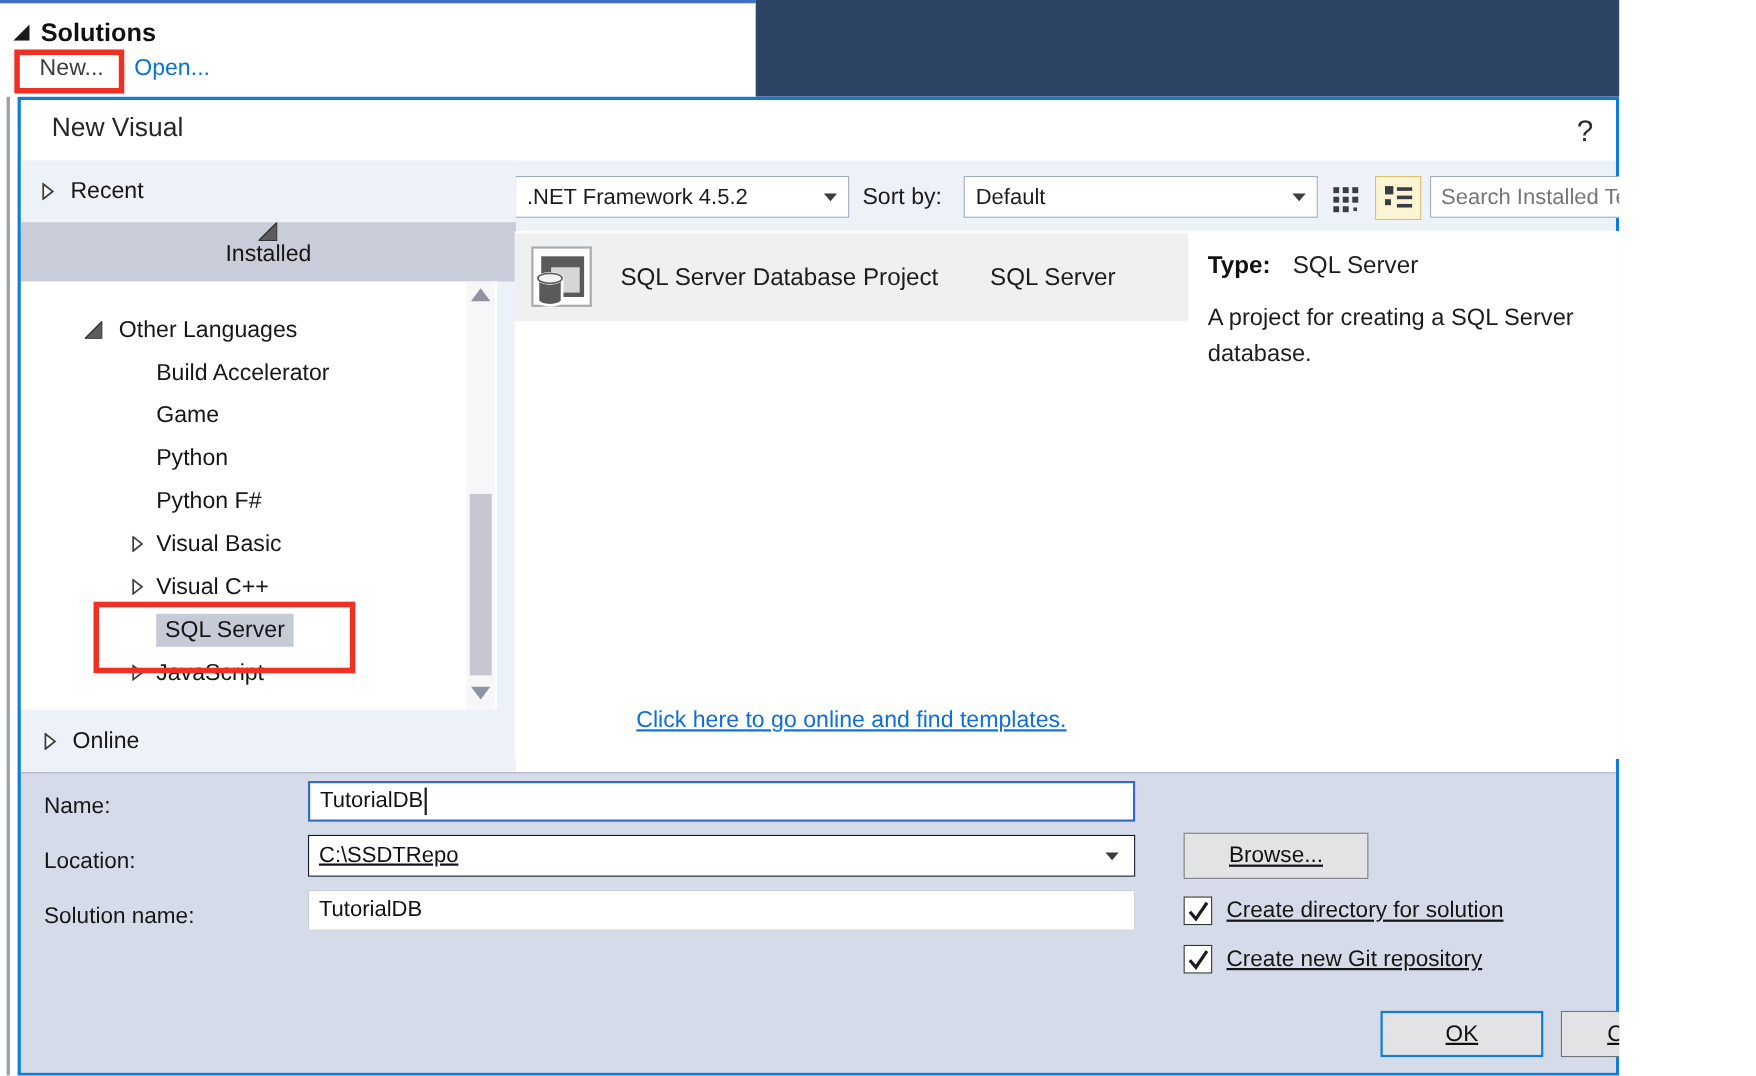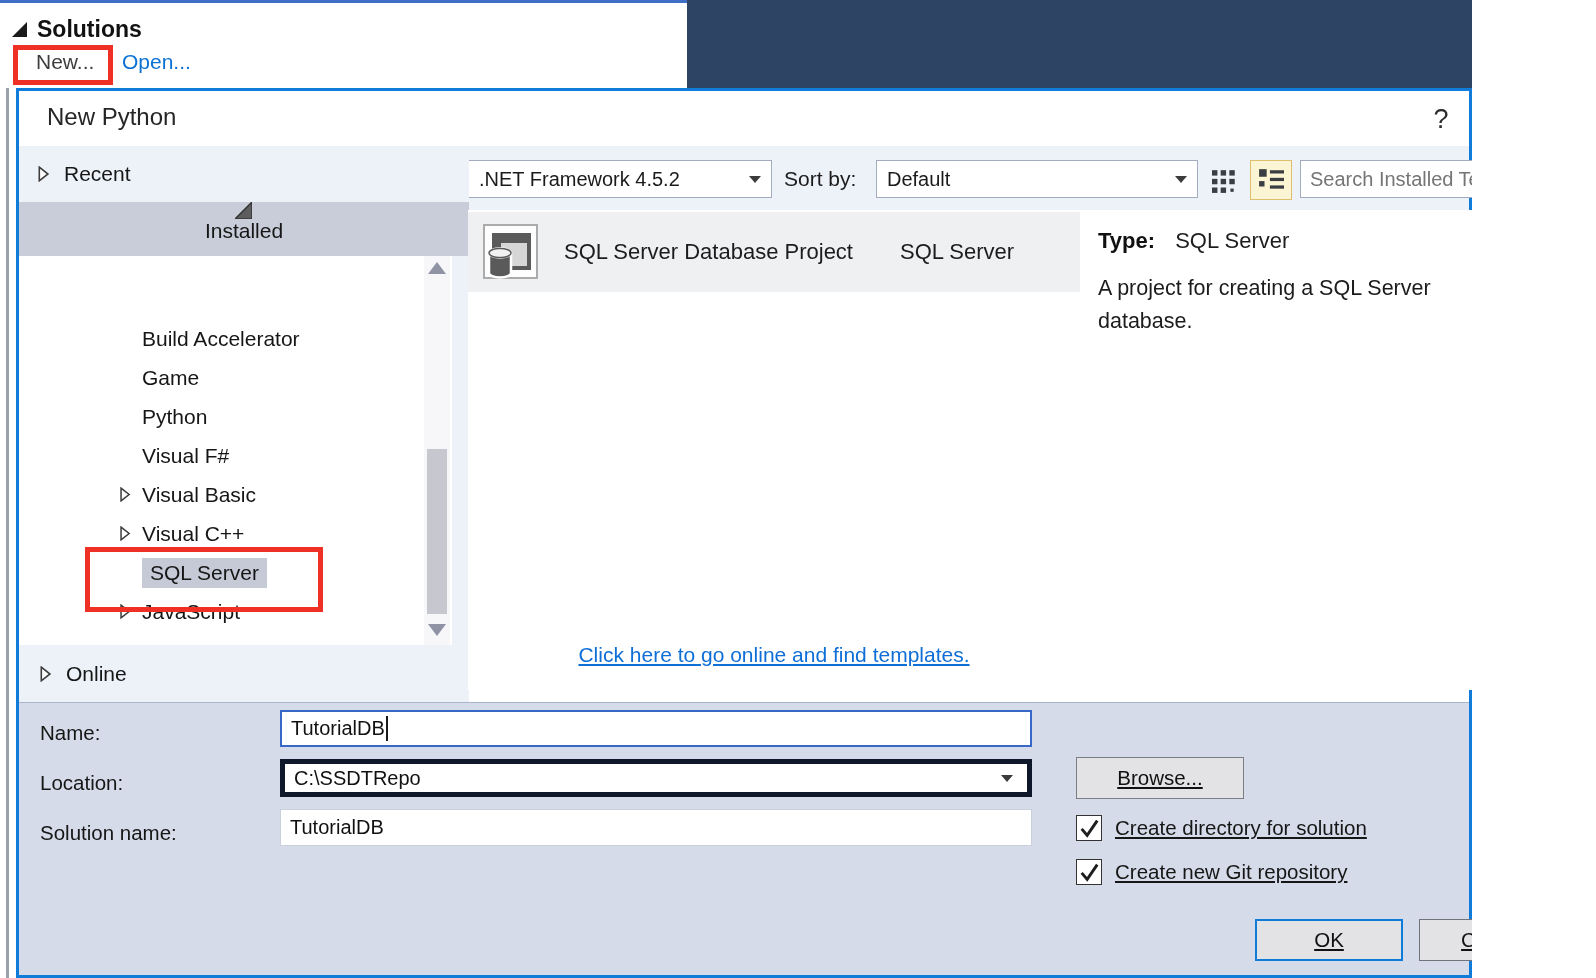--- a/index.html
+++ b/index.html
@@ -64,21 +64,21 @@
   .type-row{position:absolute;left:18px;top:18px;font-size:22px;}
   .type-label{font-weight:bold;color:#111;}
   .type-value{margin-left:14px;}
   .type-desc{position:absolute;left:18px;top:62px;width:372px;font-size:21.5px;line-height:33px;color:#1c1c1c;}
   
   .footer{position:absolute;left:0;right:0;top:611px;bottom:0;background:#d5dbe8;border-top:1px solid #aab4ca;box-sizing:border-box;}
   .f-label{position:absolute;left:21px;font-size:20.5px;color:#161616;}
   .lbl-name{top:18px;}.lbl-loc{top:68px;}.lbl-sol{top:118px;}
   .field{position:absolute;left:261px;width:752px;background:#fff;box-sizing:border-box;display:flex;align-items:center;font-size:20px;color:#111;}
   .fld-name{top:7px;height:37px;border:2px solid #3668c8;padding-left:9px;}
-  .fld-loc{top:56px;height:38px;border:5px solid #0f172a;padding-left:9px;}
+  .fld-loc{top:56px;height:38px;border:1px solid #0f172a;padding-left:9px;text-decoration:underline;}
   .fld-sol{top:106px;height:37px;border:1px solid #c9cfdd;padding-left:9px;}
   .caret{display:inline-block;width:2px;height:25px;background:#1a1a1a;margin-left:1px;}
   .fld-loc .dd-arrow{position:absolute;right:4px;}
   .btn{position:absolute;background:#e3e3e5;box-sizing:border-box;display:flex;align-items:center;justify-content:center;font-size:20.5px;color:#111;text-decoration:underline;}
   .btn-browse{left:1057px;top:54px;width:168px;height:42px;border:1px solid #7a7e85;}
   .btn-ok{left:1236px;top:216px;width:148px;height:42px;border:2px solid #0f7cd9;}
   .btn-cancel{left:1400px;top:216px;width:148px;height:42px;border:1px solid #70757c;}
   .cb-row{position:absolute;left:1057px;display:flex;align-items:center;gap:13px;}
   .cb1{top:112px;}.cb2{top:156px;}
   .checkbox{width:26px;height:26px;background:#fff;border:1px solid #333;box-sizing:border-box;flex:none;display:flex;align-items:center;justify-content:center;}
@@ -101,21 +101,21 @@
     <a class="open-link">Open...</a>
   </div>
   <div class="navy-block"></div>
   <div class="left-edge">
       <div class="vline"></div>
     </div>
 
   <div class="dialog">
 
     <div class="titlebar">
-      <span class="dlg-title">New Python</span>
+      <span class="dlg-title">New Visual</span>
       <span class="help-btn">?</span>
       <span class="close-btn">✕</span>
     </div>
 
     <div class="toolbar">
       <div class="dropdown dd-net">
         <span class="dd-text">.NET Framework 4.5.2</span>
         <span class="dd-arrow"></span>
       </div>
       <span class="sortby-label">Sort by:</span>
@@ -167,31 +167,37 @@
         <span>Recent</span>
       </div>
       <div class="side-row row-installed">
         <svg class="tri" style="margin:0 12px 0 11px" width="17" height="17" viewBox="0 0 12 12">
             <polygon points="12,0 12,12 0,12" fill="#5d5d5d" stroke="#333" stroke-width="1"></polygon>
           </svg>
         <span>Installed</span>
       </div>
 
       <div class="tree-box">
+        <div class="tree-row" style="top:24px">
+          <svg class="tri" style="margin-left:58px" width="16" height="16" viewBox="0 0 12 12">
+              <polygon points="12,0 12,12 0,12" fill="#5d5d5d" stroke="#333" stroke-width="1"></polygon>
+            </svg>
+          <span class="tree-label" style="margin-left:15px">Other Languages</span>
+        </div>
         <div class="tree-row" style="top:102px">
           <span class="tree-label" style="margin-left:123px">Game</span>
         </div>
         <div class="tree-row" style="top:63px">
           <span class="tree-label" style="margin-left:123px">Build Accelerator</span>
         </div>
         <div class="tree-row" style="top:141px">
           <span class="tree-label" style="margin-left:123px">Python</span>
         </div>
         <div class="tree-row" style="top:180px">
-          <span class="tree-label" style="margin-left:123px">Visual F#</span>
+          <span class="tree-label" style="margin-left:123px">Python F#</span>
         </div>
         <div class="tree-row" style="top:219px">
           <svg class="tri" style="margin-left:99px" width="13" height="15" viewBox="0 0 10 13">
               <polygon points="2,1 9,6.5 2,12" fill="#fff" stroke="#3c3c3c" stroke-width="1.3"></polygon>
             </svg>
           <span class="tree-label" style="margin-left:11px">Visual Basic</span>
         </div>
         <div class="tree-row" style="top:258px">
           <svg class="tri" style="margin-left:99px" width="13" height="15" viewBox="0 0 10 13">
               <polygon points="2,1 9,6.5 2,12" fill="#fff" stroke="#3c3c3c" stroke-width="1.3"></polygon>

